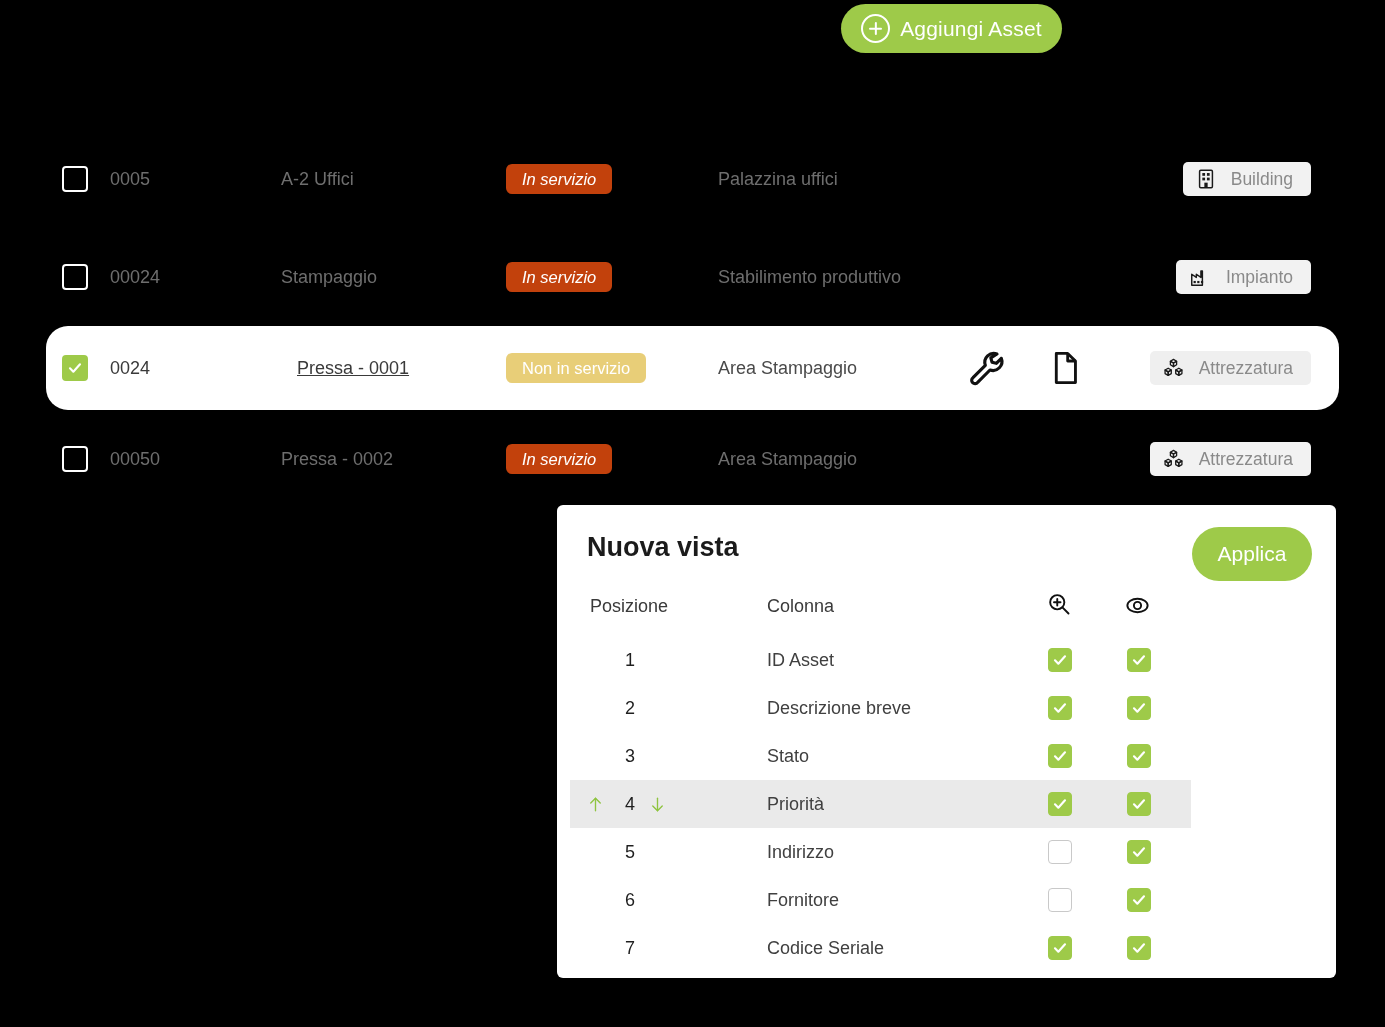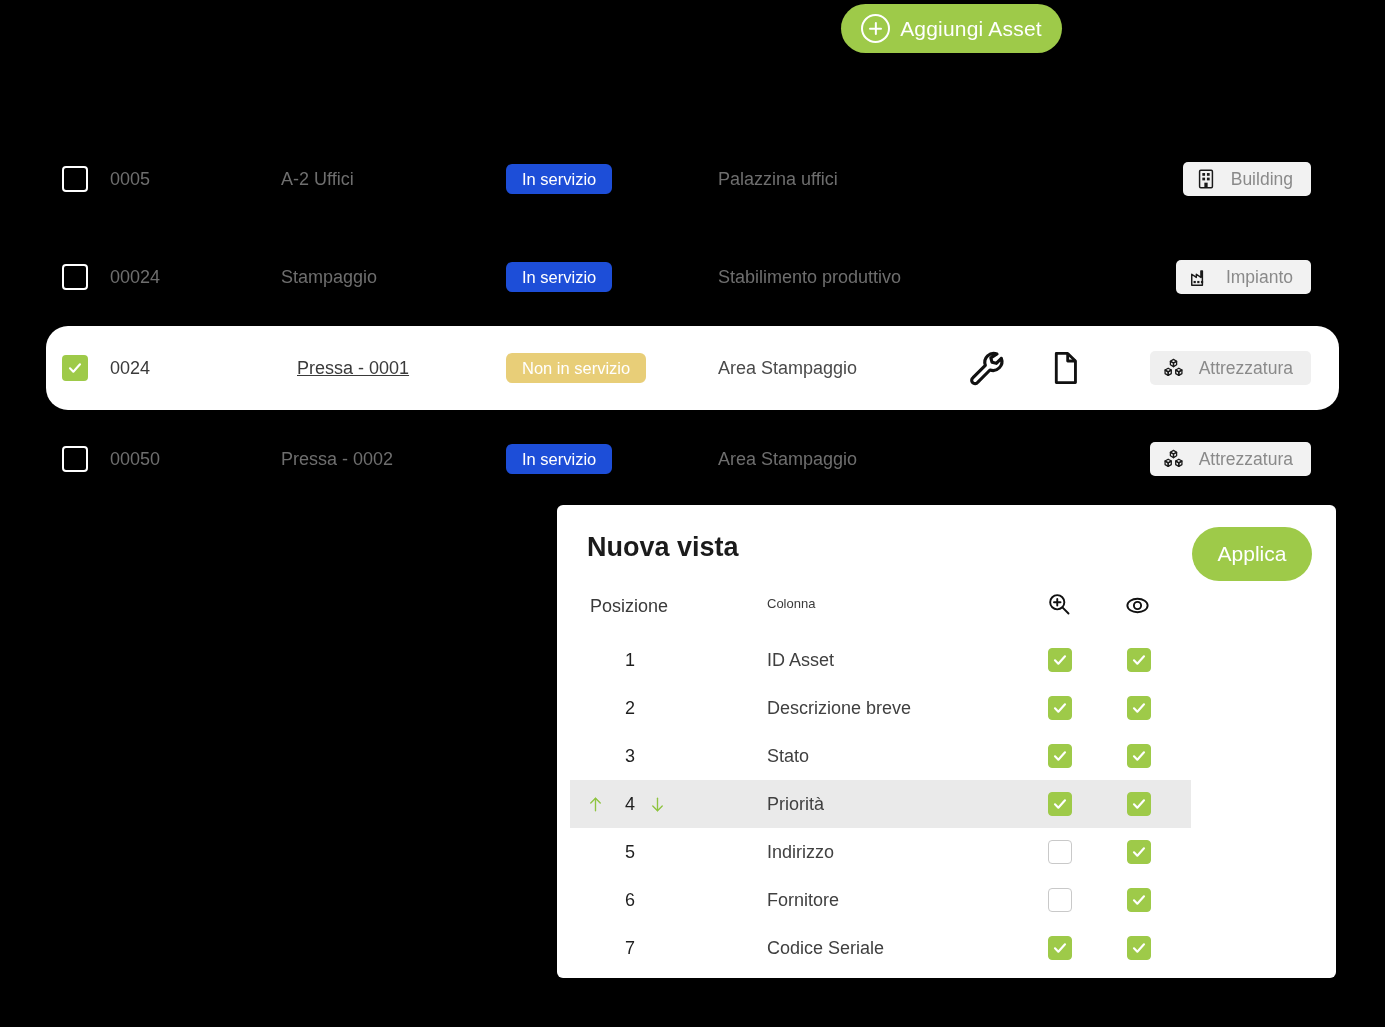--- a/index.html
+++ b/index.html
@@ -83,21 +83,21 @@
   .rowbox.checked {
     background: #9ECA49; border-color: #9ECA49;
     display: flex; align-items: center; justify-content: center;
   }
 
   .badge {
     display: inline-flex; align-items: center; justify-content: center;
     height: 30px; padding: 0 16px; border-radius: 6px;
     color: #ffffff; font-size: 16.5px; white-space: nowrap;
   }
-  .badge.green  { background: #1d4ed8; }
+  .badge.green  { background: #c2410c; font-style: italic; }
   .badge.yellow { background: #E8CE78; }
 
   .typechip {
     display: inline-flex; align-items: center; gap: 14px;
     height: 34px; padding: 0 18px 0 12px;
     background: #F2F2F2; border-radius: 5px;
     color: #8a8a8a; font-size: 17.5px; white-space: nowrap;
   }
   .typechip.light { background: #EFEFEF; }
 
@@ -116,21 +116,21 @@
   .apply-btn {
     position: absolute; right: 24px; top: 22px;
     width: 120px; height: 54px; border: none; border-radius: 27px;
     background: #9ECA49; color: #ffffff; font-size: 21px; cursor: pointer;
     font-family: "Liberation Sans", sans-serif;
   }
   .panel-head {
     position: absolute; left: 0; top: 83px; width: 779px; height: 45px;
   }
   .h-pos  { position: absolute; left: 33px;  top: 8px; font-size: 18px; color: #3a3a3a; }
-  .h-col  { position: absolute; left: 210px; top: 8px; font-size: 13px; color: #3a3a3a; }
+  .h-col  { position: absolute; left: 210px; top: 8px; font-size: 18px; color: #3a3a3a; }
   .h-ic1  { position: absolute; left: 489px; top: 3px; }
   .h-ic2  { position: absolute; left: 567px; top: 4px; }
 
   .vrow {
     position: absolute; left: 13px; width: 621px; height: 48px;
     display: flex; align-items: center;
   }
   .vrow.active { background: #EAEAEA; }
   .v-up   { position: absolute; left: 16px; }
   .v-down { position: absolute; left: 78px; }

